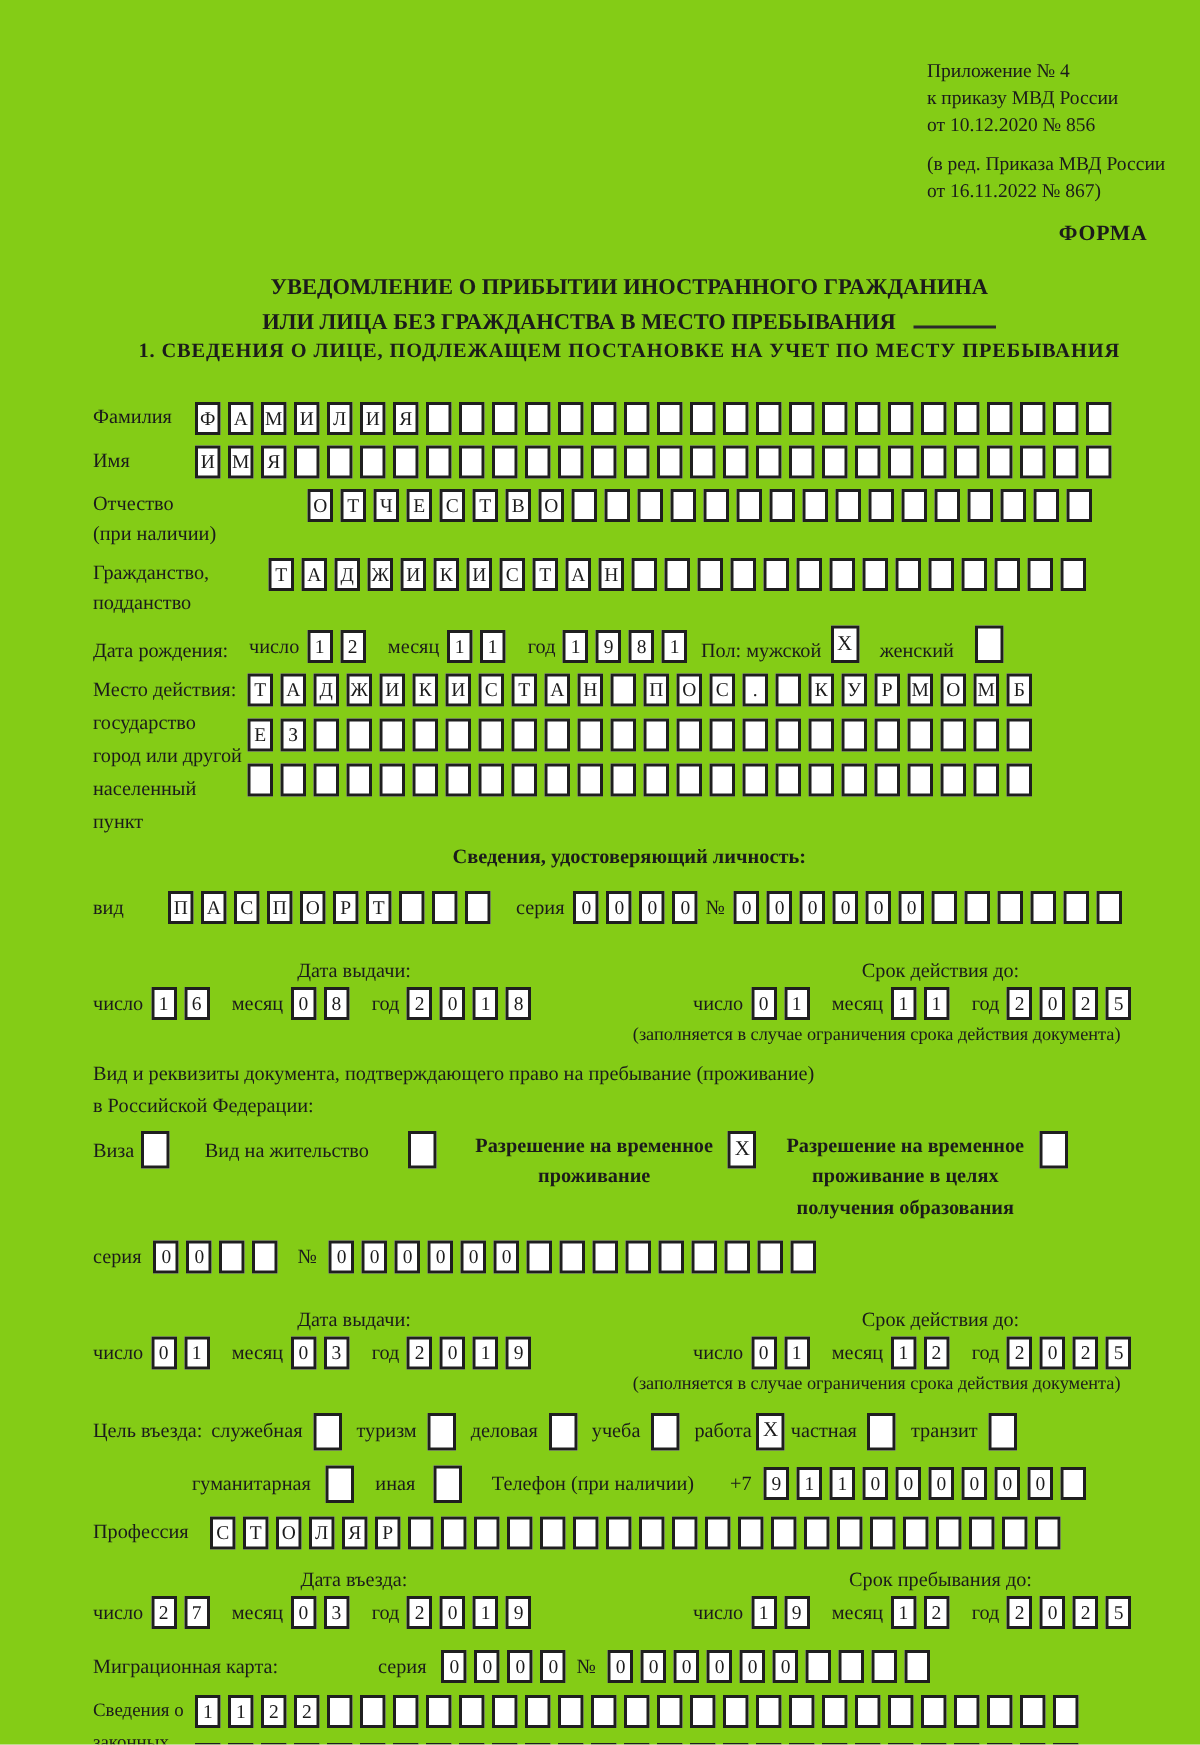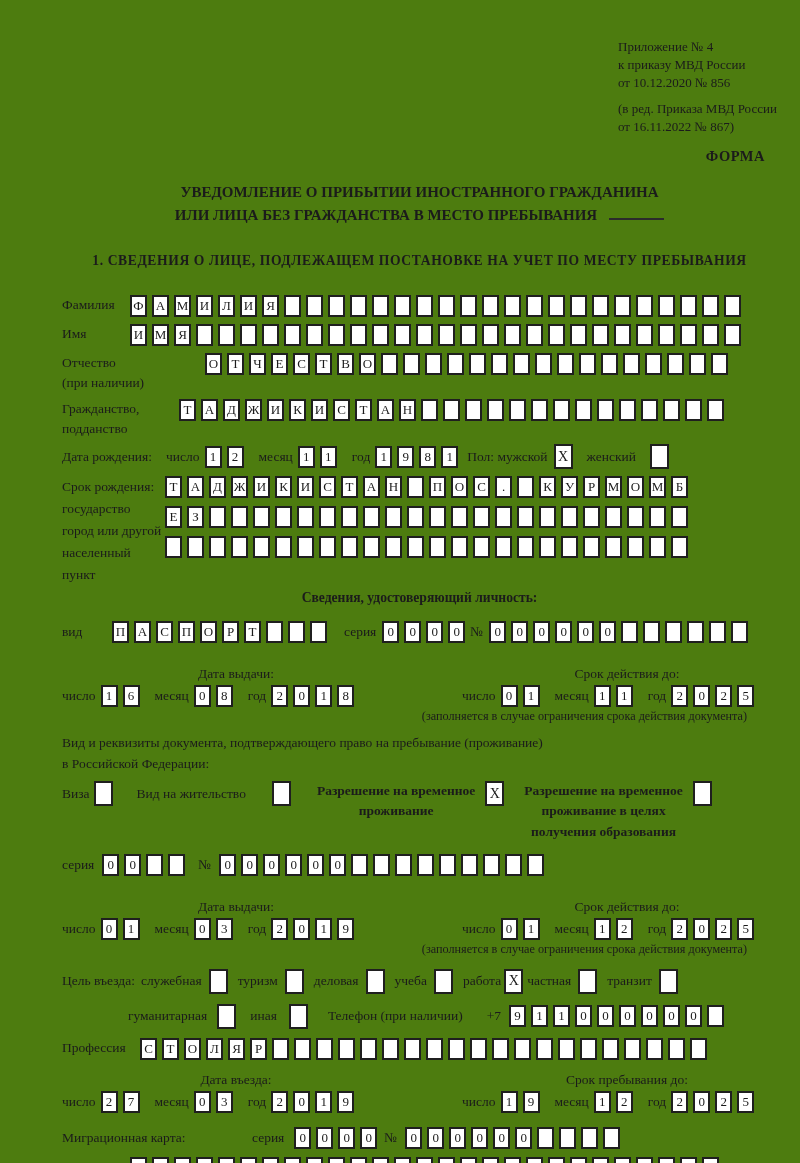--- a/index.html
+++ b/index.html
@@ -1,28 +1,28 @@
 <!DOCTYPE html>
 <html><head>
 <meta charset="utf-8">
 <style>
   html,body{margin:0;padding:0;background:#e9e9e9;}
   .page{
-    width:800px;height:1163px;margin:0 auto;background:#4d7c0f;color:#1b1b1b;
+    width:800px;height:1163px;margin:0 auto;background:#84cc16;color:#1b1b1b;
     font-family:"Liberation Serif","DejaVu Serif",serif;
     box-sizing:border-box;padding:36px 23px 20px 62px;position:relative;overflow:hidden;
   }
   
   .appendix{position:absolute;left:618px;top:38px;font-size:13px;line-height:1.4;}
   .appendix .rev{margin-top:7px;}
   .forma{font-weight:bold;font-size:14.5px;text-align:right;padding-right:12px;margin-top:112px;letter-spacing:.5px;}
   
   .title{text-align:center;font-weight:bold;font-size:15px;margin-top:16px;line-height:1.5;}
   .blank-line{display:inline-block;width:55px;border-bottom:2px solid #2b2b2b;margin-left:12px;}
-  .sec-heading{margin-top:27px;font-weight:bold;font-size:13.6px;text-align:center;white-space:nowrap;letter-spacing:.6px;}
+  .sec-heading{font-weight:bold;font-size:13.6px;text-align:center;white-space:nowrap;letter-spacing:.6px;}
   
   .row{display:flex;align-items:flex-start;margin-top:7px;}
   .lbl{font-size:13.5px;line-height:1.45;flex:none;}
   .lbl .sub{display:block;}
   .w68{width:68px;}
   .w143{width:143px;}
   .w117{width:117px;}
   .w103{width:103px;}
   .w78{width:78px;}
   .cells{display:flex;flex:none;}
@@ -212,21 +212,21 @@
         <span class="cell"></span>
         <span class="cell"></span>
         <span class="cell"></span>
         <span class="cell"></span>
         <span class="cell"></span>
         <span class="cell"></span>
         <span class="cell"></span>
       </div>
   </div>
 
-  <div class="inline-row" style="margin-top:6px;">
+  <div class="inline-row" style="margin-top:6px;align-items:flex-end;">
     <span>Дата рождения:</span>
     <span style="width:14px;"></span>
     <span class="dg">
       <span class="t">число</span>
       <span class="cells">
           <span class="cell">1</span>
           <span class="cell">2</span>
         </span>
       <span class="t">месяц</span>
       <span class="cells">
@@ -242,21 +242,21 @@
         </span>
     </span>
     <span>Пол: мужской</span>
     <span class="checkbox" style="margin-left:6px;">X</span>
     <span style="margin-left:14px;">женский</span>
     <span class="checkbox" style="margin-left:14px;"></span>
   </div>
 
   <div class="row" style="margin-top:7px;">
     <div class="lbl w103" style="line-height:22px;">
-      <span>Срок рождения:</span>
+      <span>Место действия:</span>
       <span class="sub">государство</span>
       <span class="sub">город или другой</span>
       <span class="sub">населенный пункт</span>
     </div>
     <div class="cellrows">
       <div class="cells">
           <span class="cell">Т</span>
           <span class="cell">А</span>
           <span class="cell">Д</span>
           <span class="cell">Ж</span>

